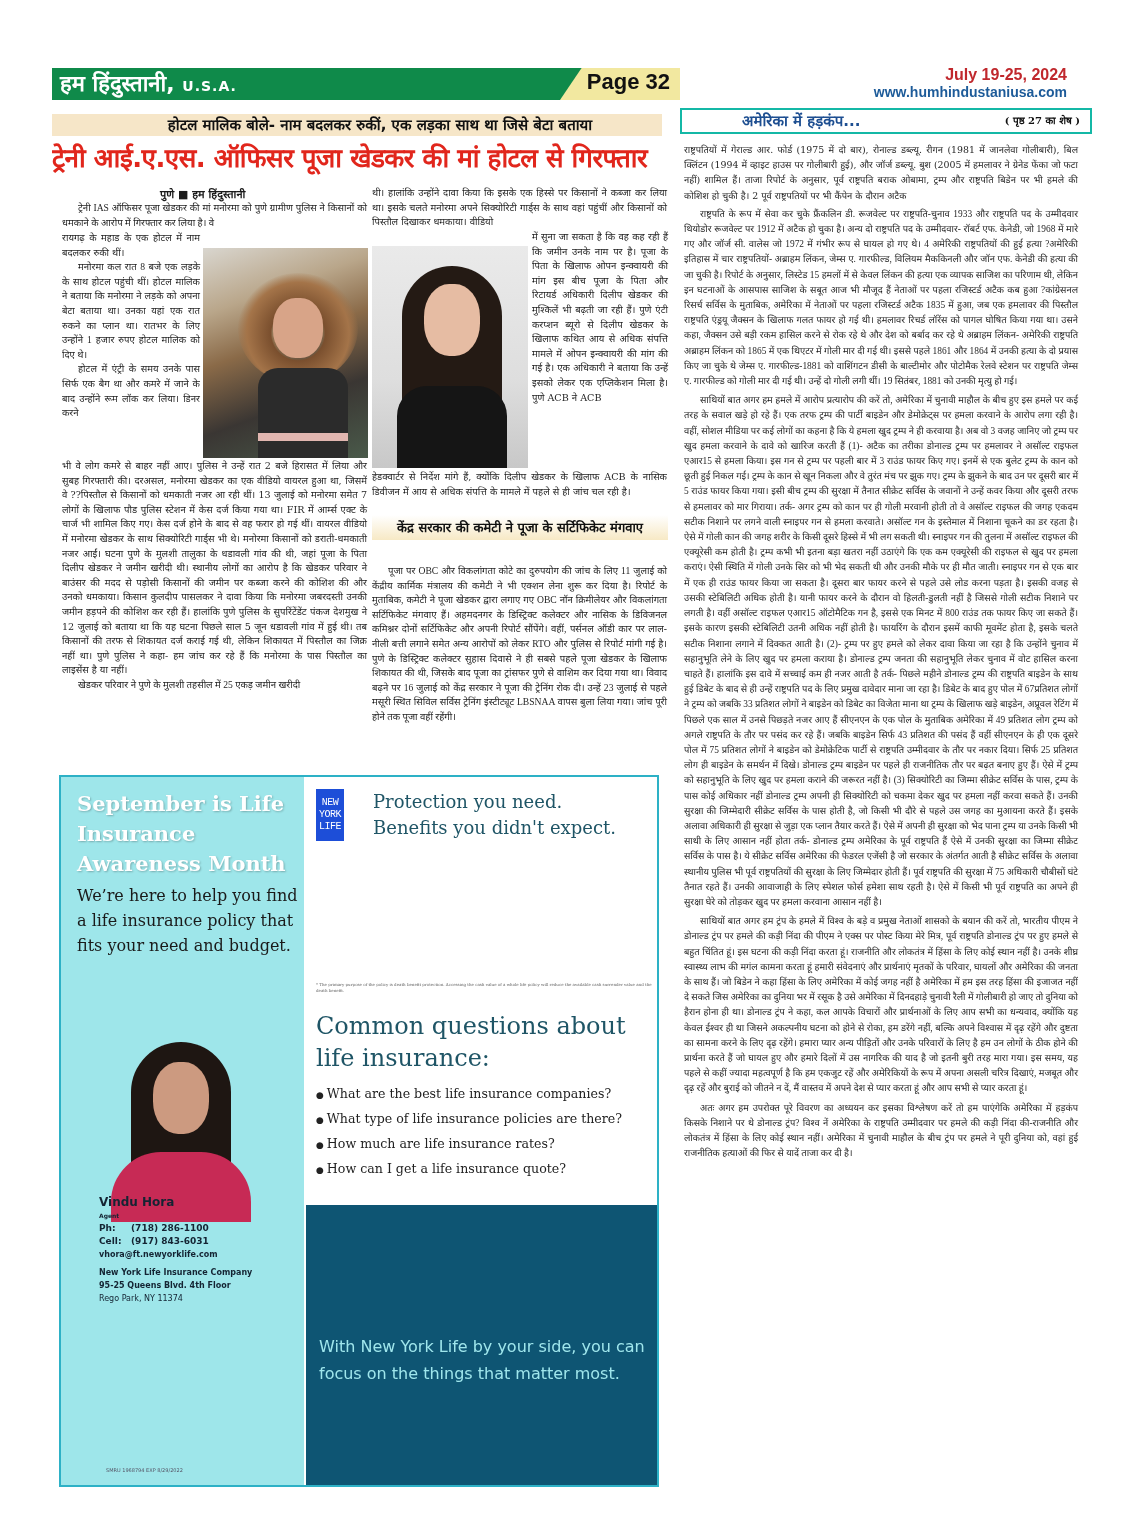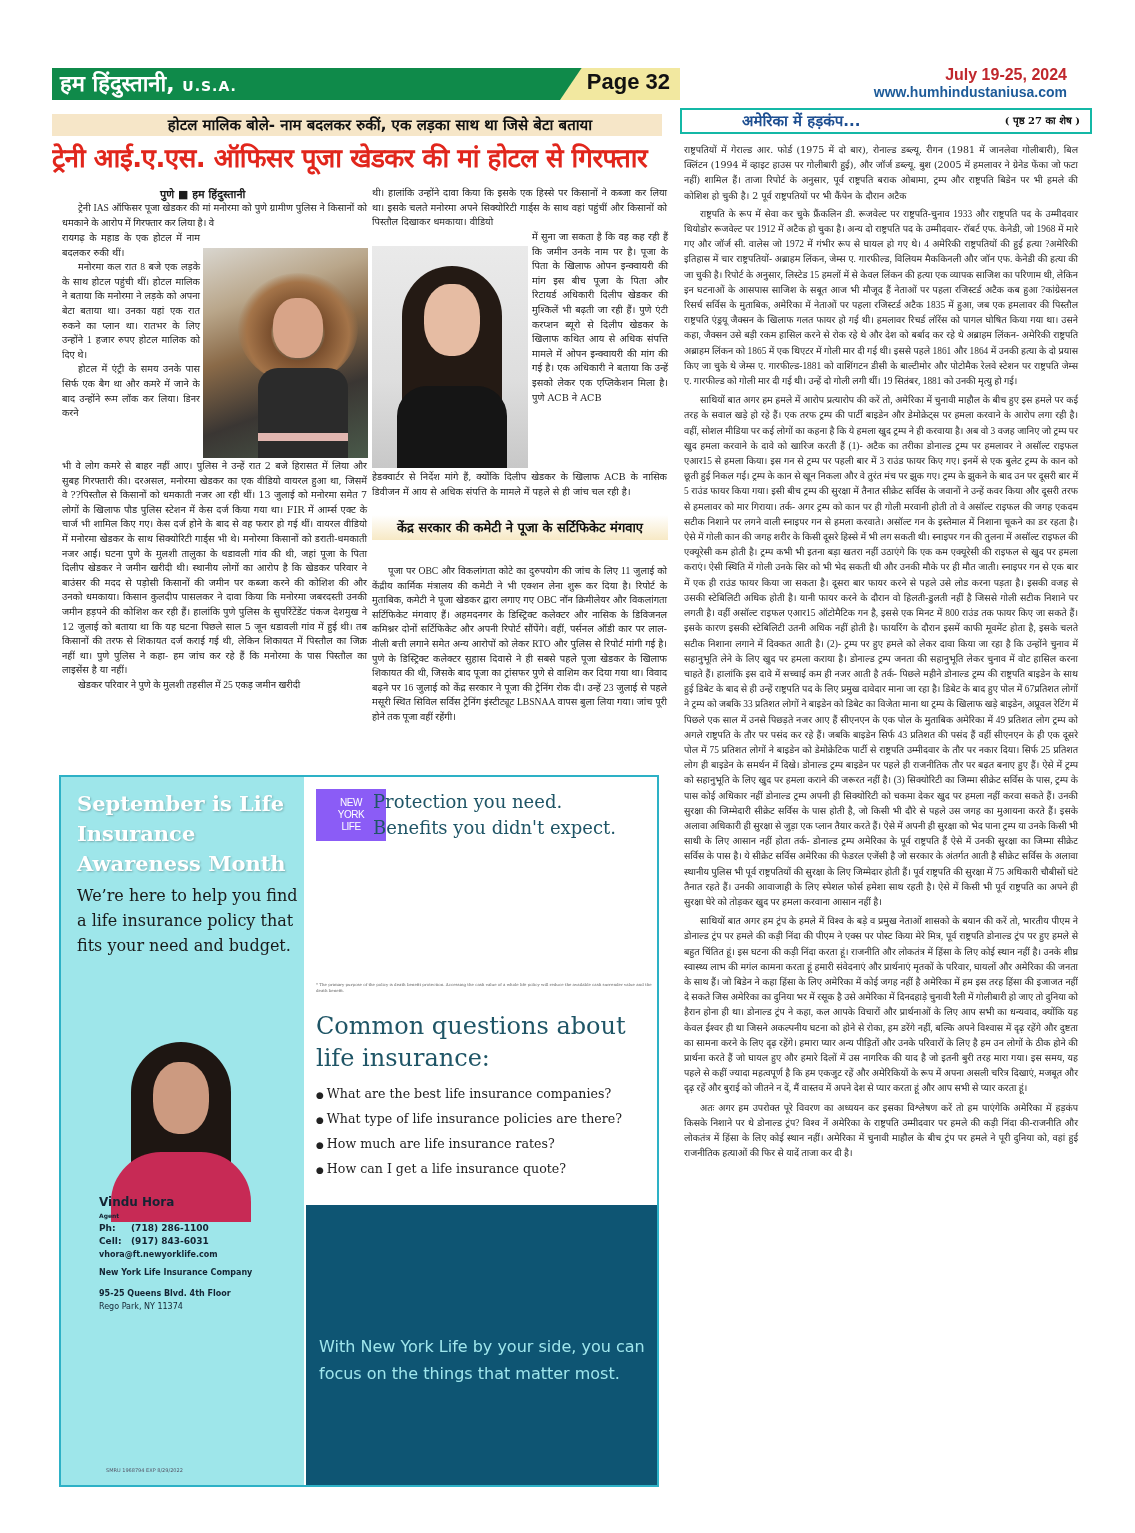--- a/index.html
+++ b/index.html
@@ -54,21 +54,21 @@
   .agent .name { font-weight: bold; font-size: 12px; line-height: 16px; }
   .agent .title { font-size: 6px; font-weight: bold; line-height: 12px; }
   .agent .row { font-size: 9px; font-weight: bold; line-height: 13px; white-space: nowrap; }
   .agent .row .lbl { display: inline-block; width: 32px; }
   .agent .email { font-size: 8px; font-weight: bold; line-height: 13px; }
   .agent .co { font-size: 8px; font-weight: bold; line-height: 13px; margin-top: 5px; }
   .agent .city { font-size: 8px; line-height: 13px; }
   .ad-code { position: absolute; left: 45px; top: 690px; font-family: "DejaVu Sans", sans-serif; font-size: 5px; color: #556; }
 
   .ad-right { position: absolute; left: 245px; top: 0; width: 351px; height: 708px; background: #ffffff; }
-  .nyl-logo { position: absolute; left: 10px; top: 12px; width: 70px; height: 52px; background: #8b5cf6; color: #fff; font-family: Liberation Sans, sans-serif; font-size: 10px; line-height: 12px; text-align: center; padding-top: 8px; letter-spacing: -0.5px; }
+  .nyl-logo { position: absolute; left: 10px; top: 12px; width: 28px; height: 52px; background: #1d4ed8; color: #fff; font-family: Liberation Mono, monospace; font-size: 10px; line-height: 12px; text-align: center; padding-top: 8px; letter-spacing: -0.5px; }
   .ad-right .tag { position: absolute; left: 67px; top: 12px; font-family: "DejaVu Serif", serif; font-size: 18px; line-height: 26px; color: #1f5566; white-space: nowrap; }
   .ad-right .copy { position: absolute; left: 10px; top: 74px; width: 340px; font-family: "DejaVu Serif", serif; font-size: 12.2px; line-height: 20px; color: #222; }
   .ad-right .fine { position: absolute; left: 10px; top: 205px; width: 340px; font-size: 4px; line-height: 6px; color: #666; }
   .ad-right .qhead { position: absolute; left: 10px; top: 233px; width: 340px; font-family: "DejaVu Serif", serif; font-size: 24px; line-height: 32px; color: #1f5566; }
   .ad-right .qlist { position: absolute; left: 10px; top: 305px; width: 345px; list-style: none; font-family: "DejaVu Serif", serif; font-size: 12.6px; line-height: 24px; color: #222; }
   .ad-right .qlist li::before { content: "\25CF"; font-size: 9px; margin-right: 3px; }
   .ad-blue { position: absolute; left: 0; top: 428px; width: 351px; height: 280px; background: #0e5573; }
   .ad-blue .big { position: absolute; left: 13px; top: 36px; width: 330px; font-family: "DejaVu Serif", serif; font-size: 18.5px; line-height: 28px; color: #ffffff; }
   .ad-blue .small { position: absolute; left: 13px; top: 128px; width: 330px; font-family: "DejaVu Sans", sans-serif; font-size: 16px; line-height: 27px; color: #9fe6ec; }
 
@@ -137,21 +137,21 @@
       <div class="body"></div>
       <div class="face"></div>
     </div>
     <div class="agent">
       <div class="name">Vindu Hora</div>
       <div class="title">Agent</div>
       <div class="row"><span class="lbl">Ph:</span><span>(718) 286-1100</span></div>
       <div class="row"><span class="lbl">Cell:</span><span>(917) 843-6031</span></div>
       <div class="email">vhora@ft.newyorklife.com</div>
       <div class="co">New York Life Insurance Company</div>
-      <div class="co" style="margin-top:8px">95-25 Queens Blvd. 4th Floor</div>
+      <div class="co" style="margin-top:0">95-25 Queens Blvd. 4th Floor</div>
       <div class="city">Rego Park, NY 11374</div>
     </div>
     <div class="ad-code">SMRU 1968794 EXP 8/29/2022</div>
   </div>
   <div class="ad-right">
     <div class="nyl-logo">
       <div>NEW</div>
       <div>YORK</div>
       <div>LIFE</div>
     </div>

